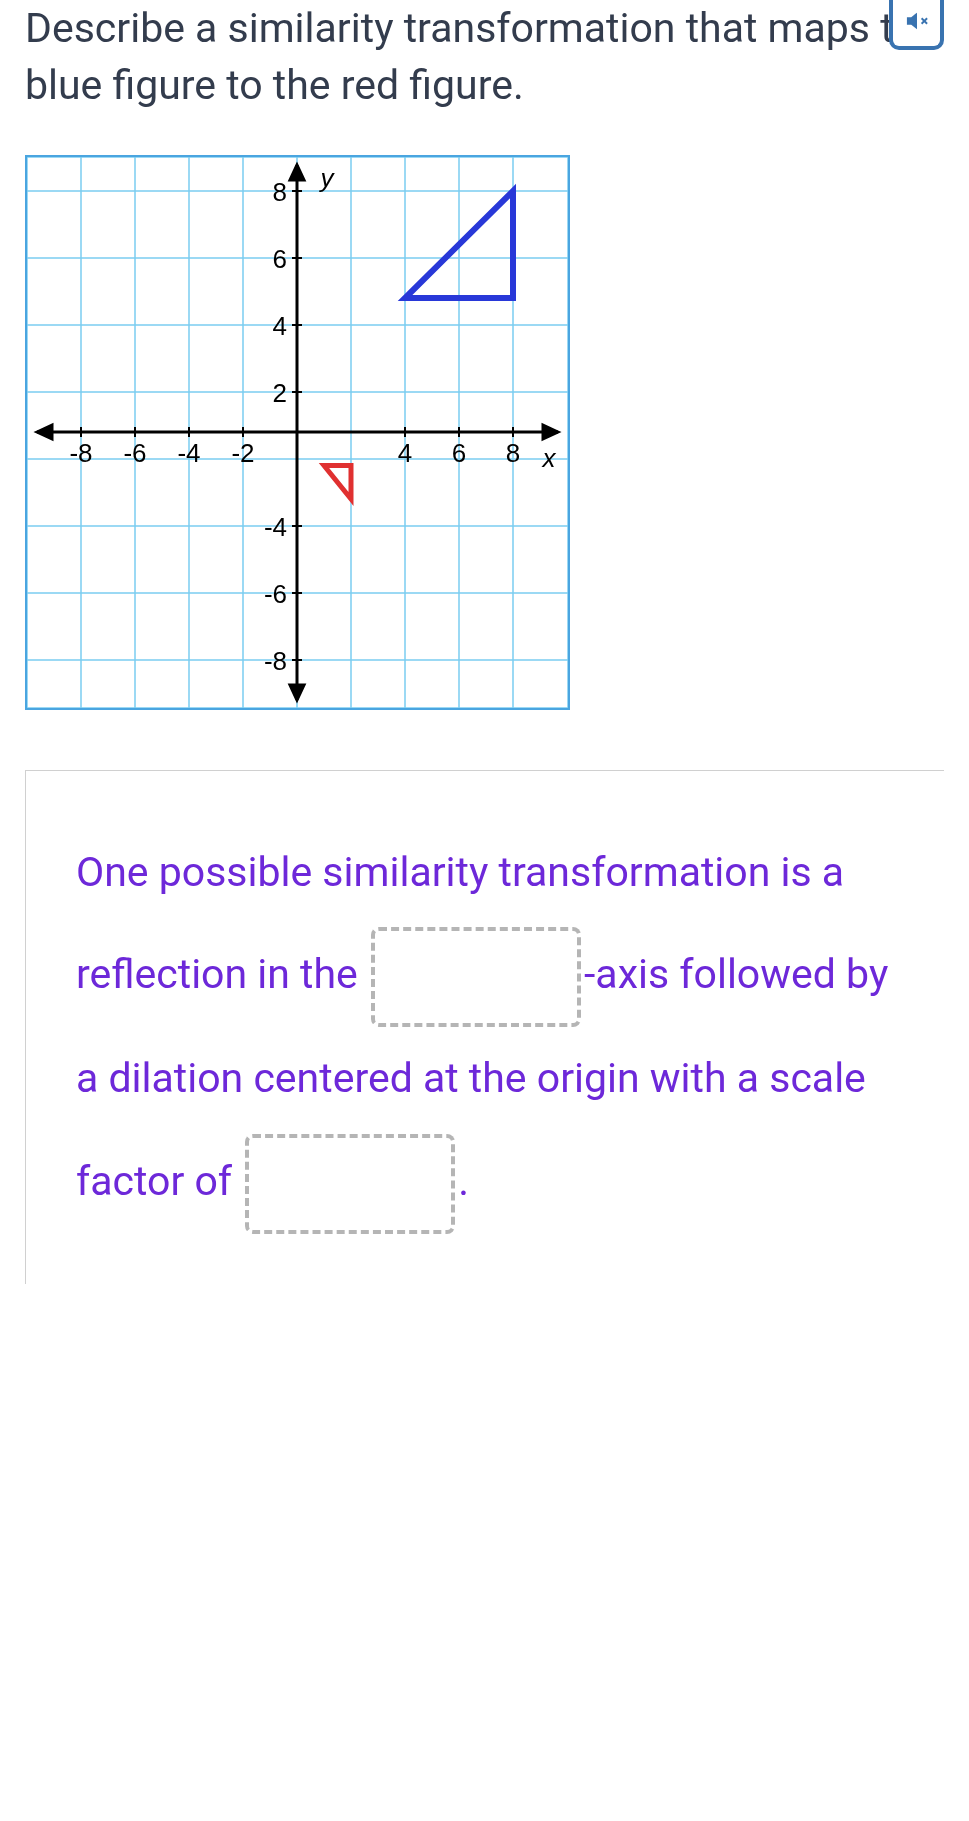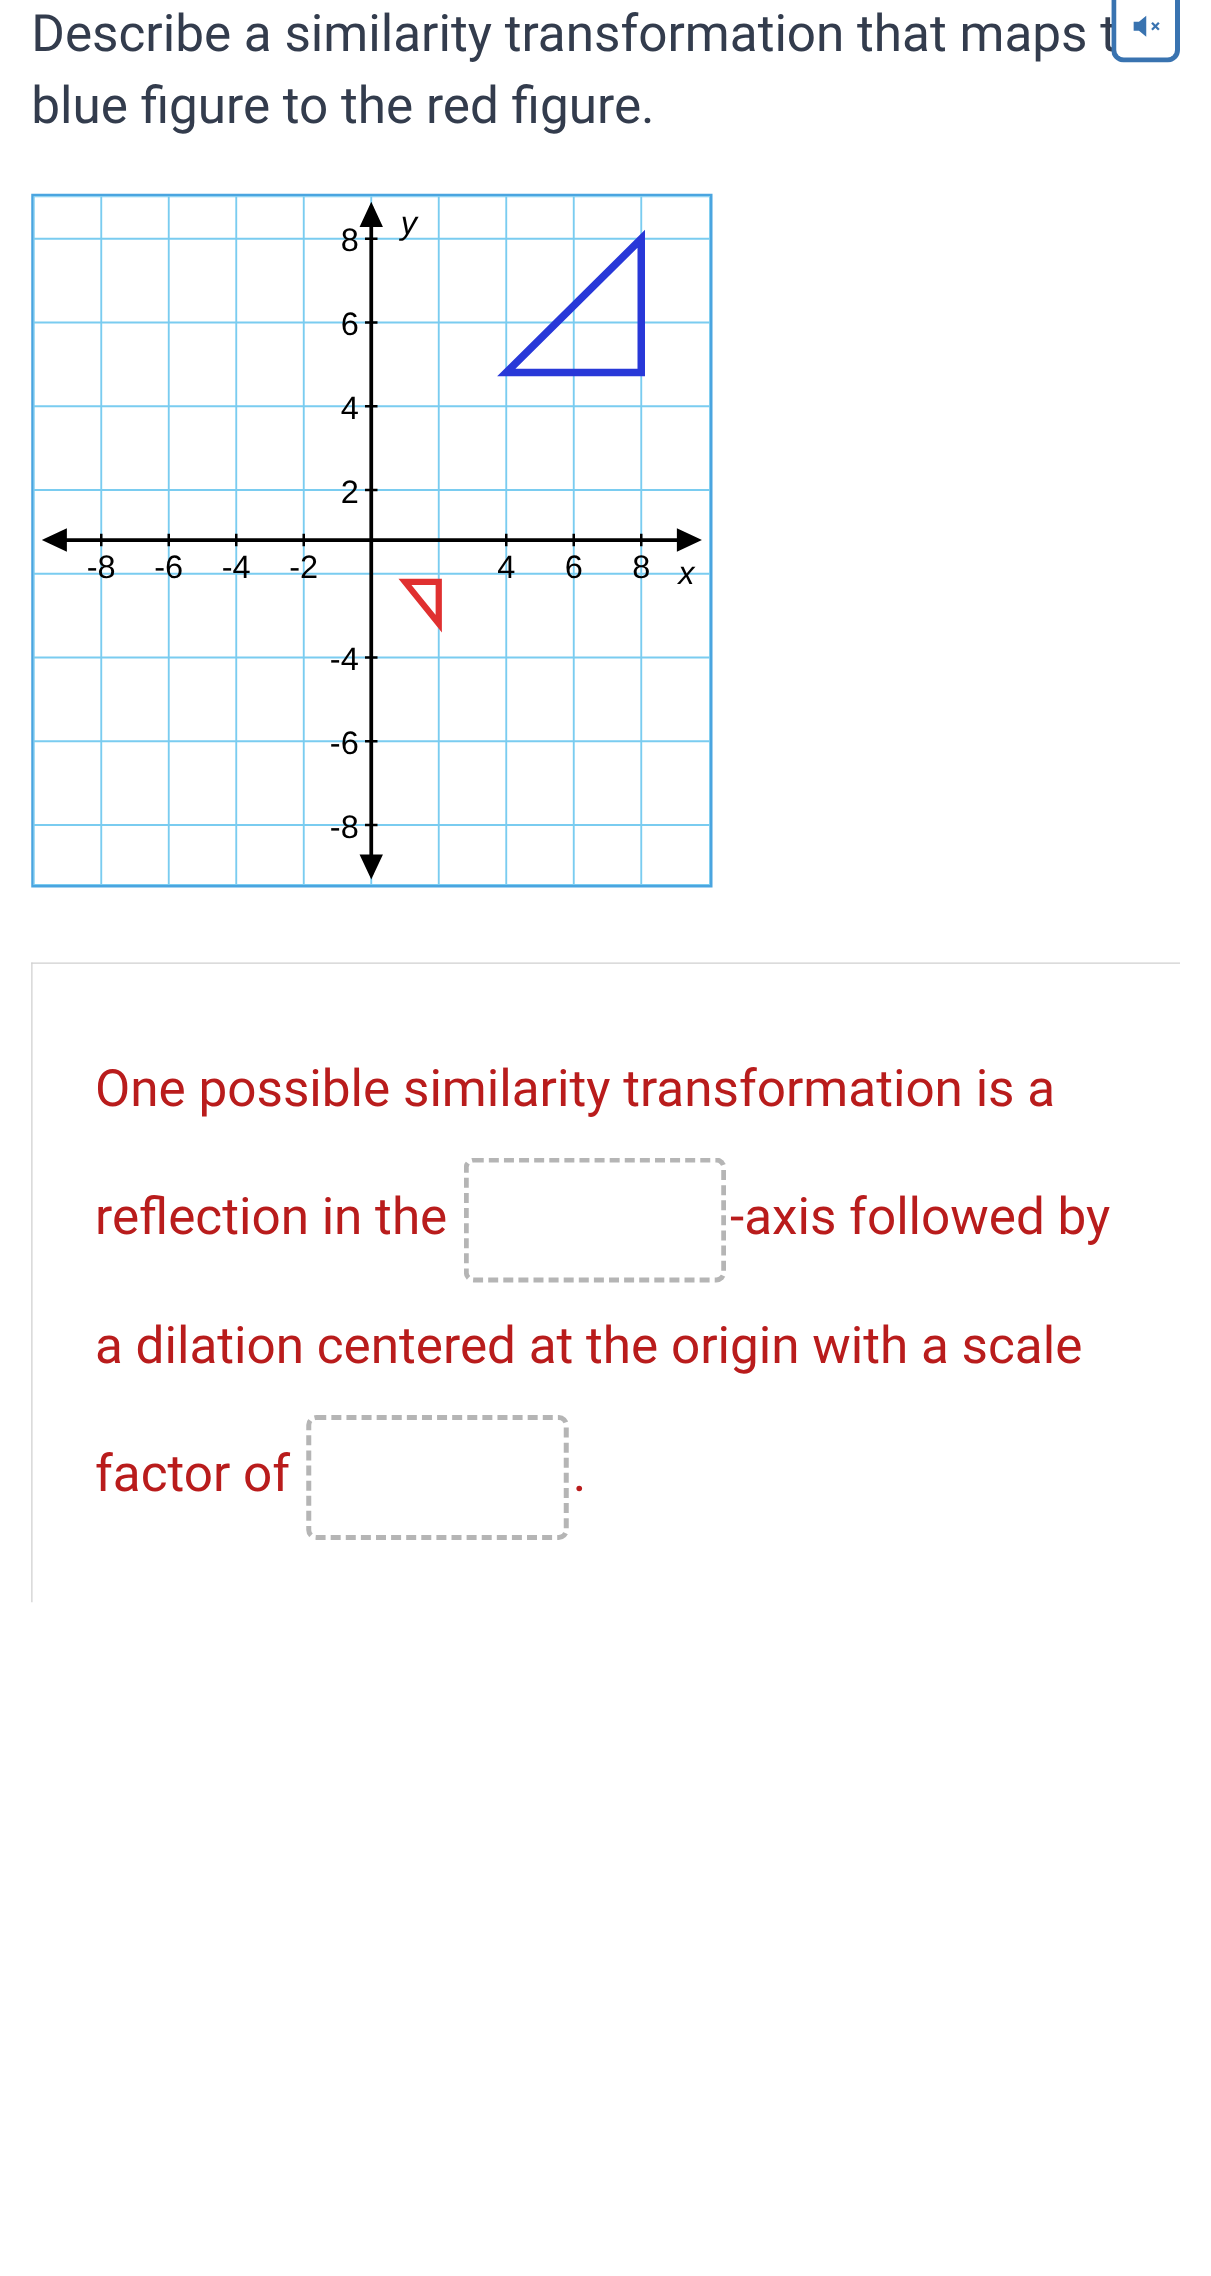--- a/index.html
+++ b/index.html
@@ -26,21 +26,21 @@
     }
     .answer-container {
       border: 1px solid #d0d0d0;
       border-bottom: none;
       border-right: none;
       padding: 50px;
     }
     .answer-text {
       font-size: 41px;
       line-height: 2.5;
-      color: #b91c1c;
+      color: #6d28d9;
     }
     .blank {
       display: inline-block;
       width: 210px;
       height: 100px;
       border: 4px dashed #b5b5b5;
       border-radius: 8px;
       vertical-align: middle;
       margin: 0 3px;
     }

